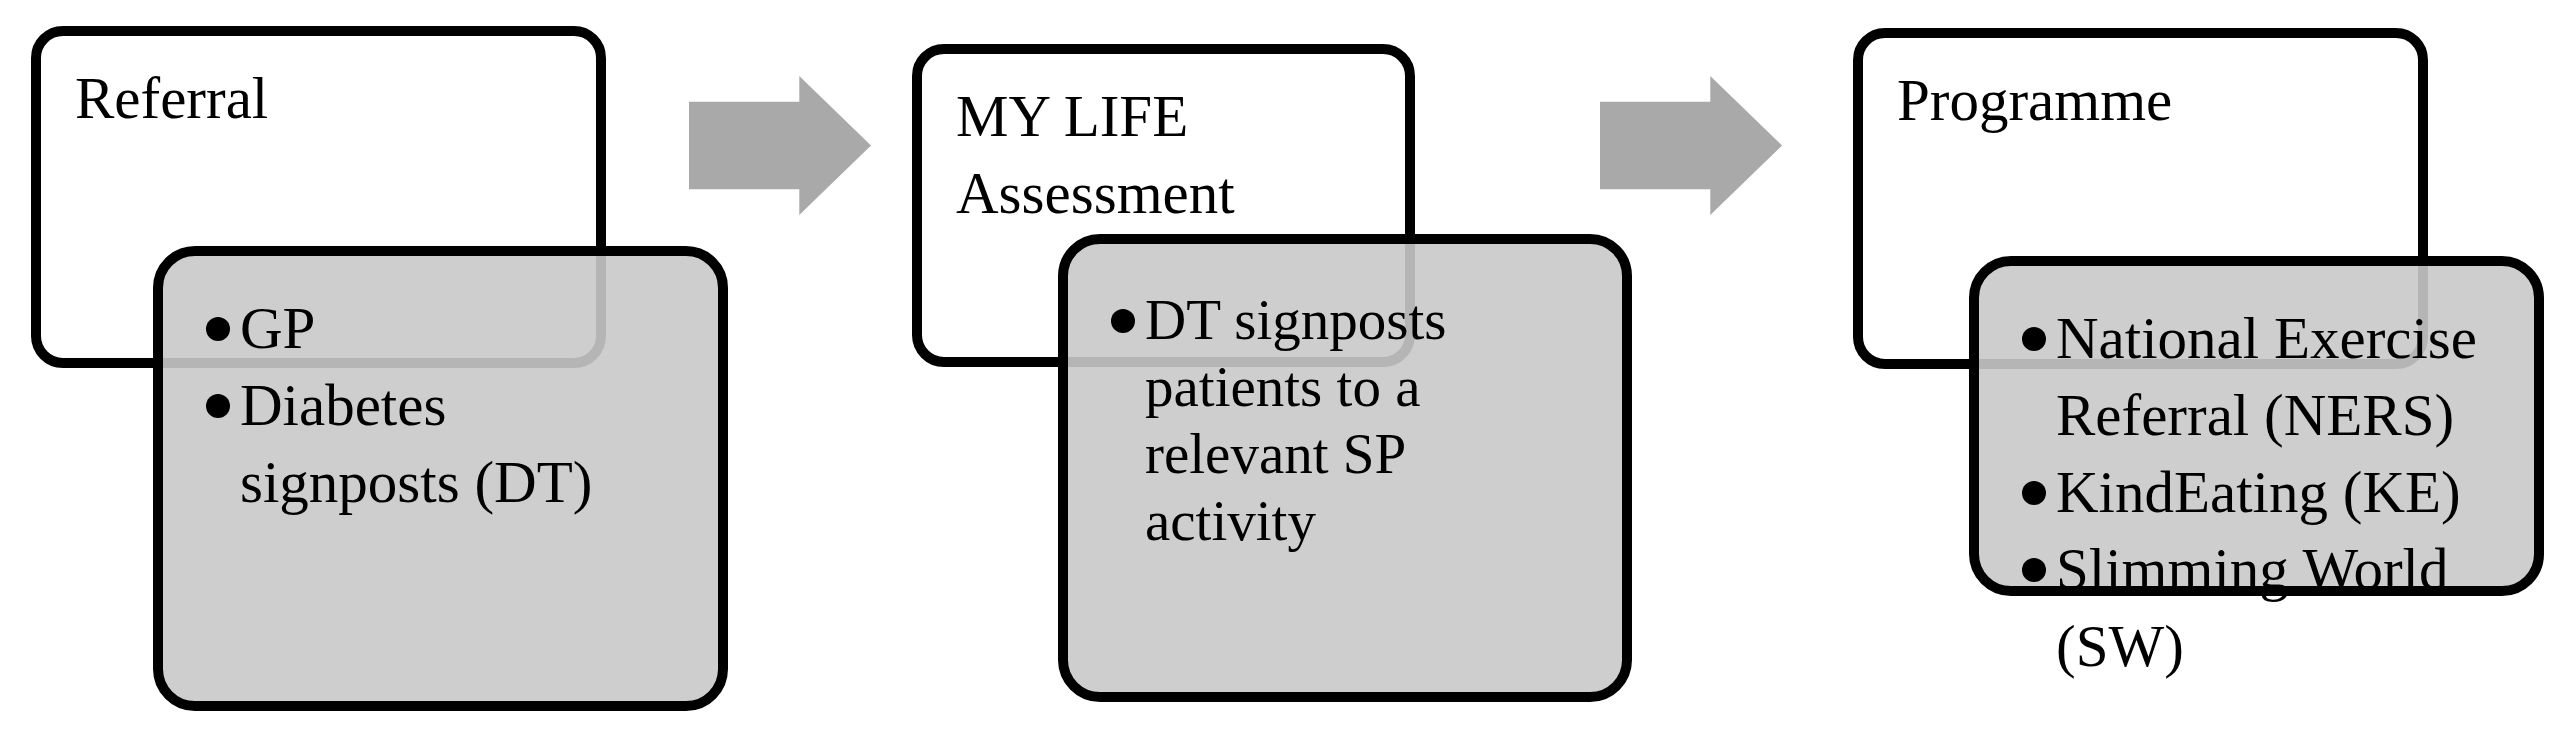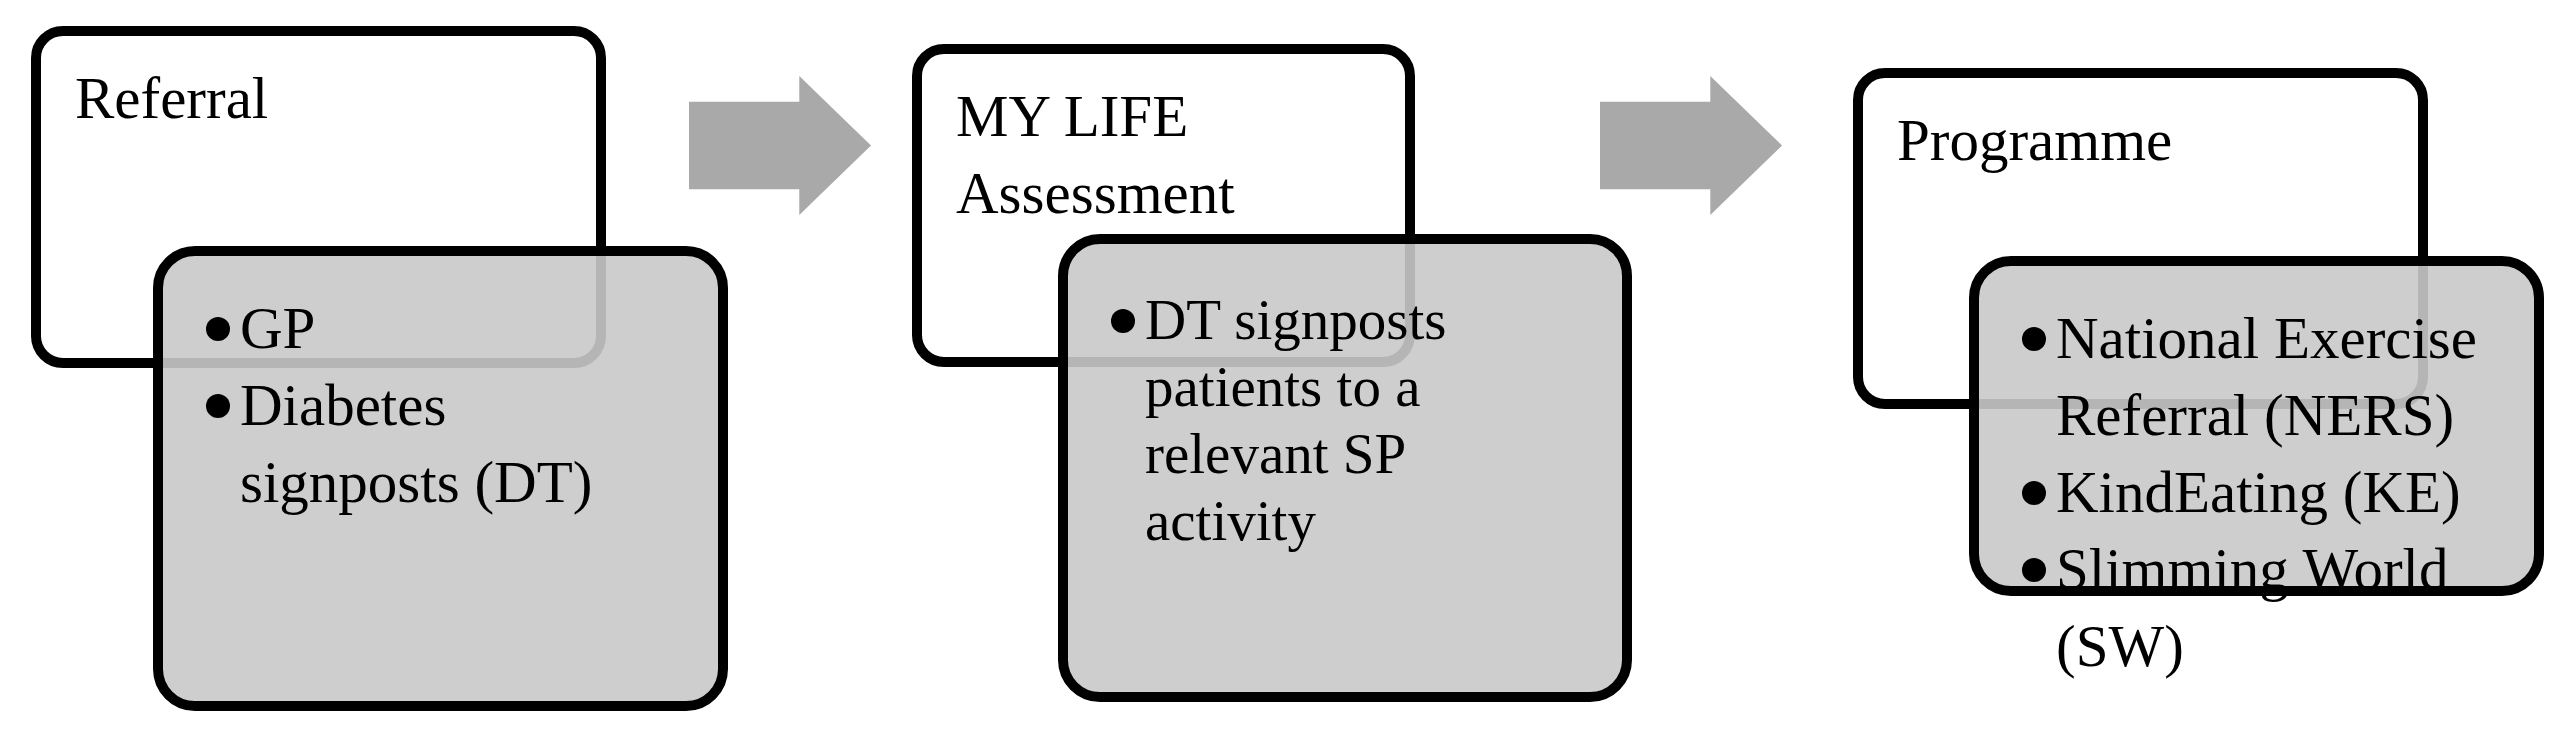--- a/index.html
+++ b/index.html
@@ -76,21 +76,21 @@
     width: 182px;
     height: 139px;
     background: #a9a9a9;
     clip-path: polygon(0% 18.5%, 60.6% 18.5%, 60.6% 0%, 100% 50%, 60.6% 100%, 60.6% 81.5%, 0% 81.5%);
   }
   
   .white-box.referral    { left: 31px;   top: 26px;  width: 575px; height: 342px; }
   .gray-box.referral     { left: 153px;  top: 246px; width: 575px; height: 465px; }
   .white-box.assessment  { left: 912px; top: 44px;  width: 503px; height: 323px; }
   .gray-box.assessment   { left: 1058px; top: 234px; width: 574px; height: 468px; }
-  .white-box.programme   { left: 1853px; top: 28px;  width: 575px; height: 341px; margin-top: 40px; }
+  .white-box.programme   { left: 1853px; top: 28px;  width: 575px; height: 341px; }
   .gray-box.programme    { left: 1969px; top: 256px; width: 575px; height: 340px; }
   .flow-arrow.a1         { left: 689px;  top: 76px; }
   .flow-arrow.a2         { left: 1600px; top: 76px; }
 </style>
 </head>
 <body>
 
 <div class="canvas">
 
   <div class="white-box referral">

